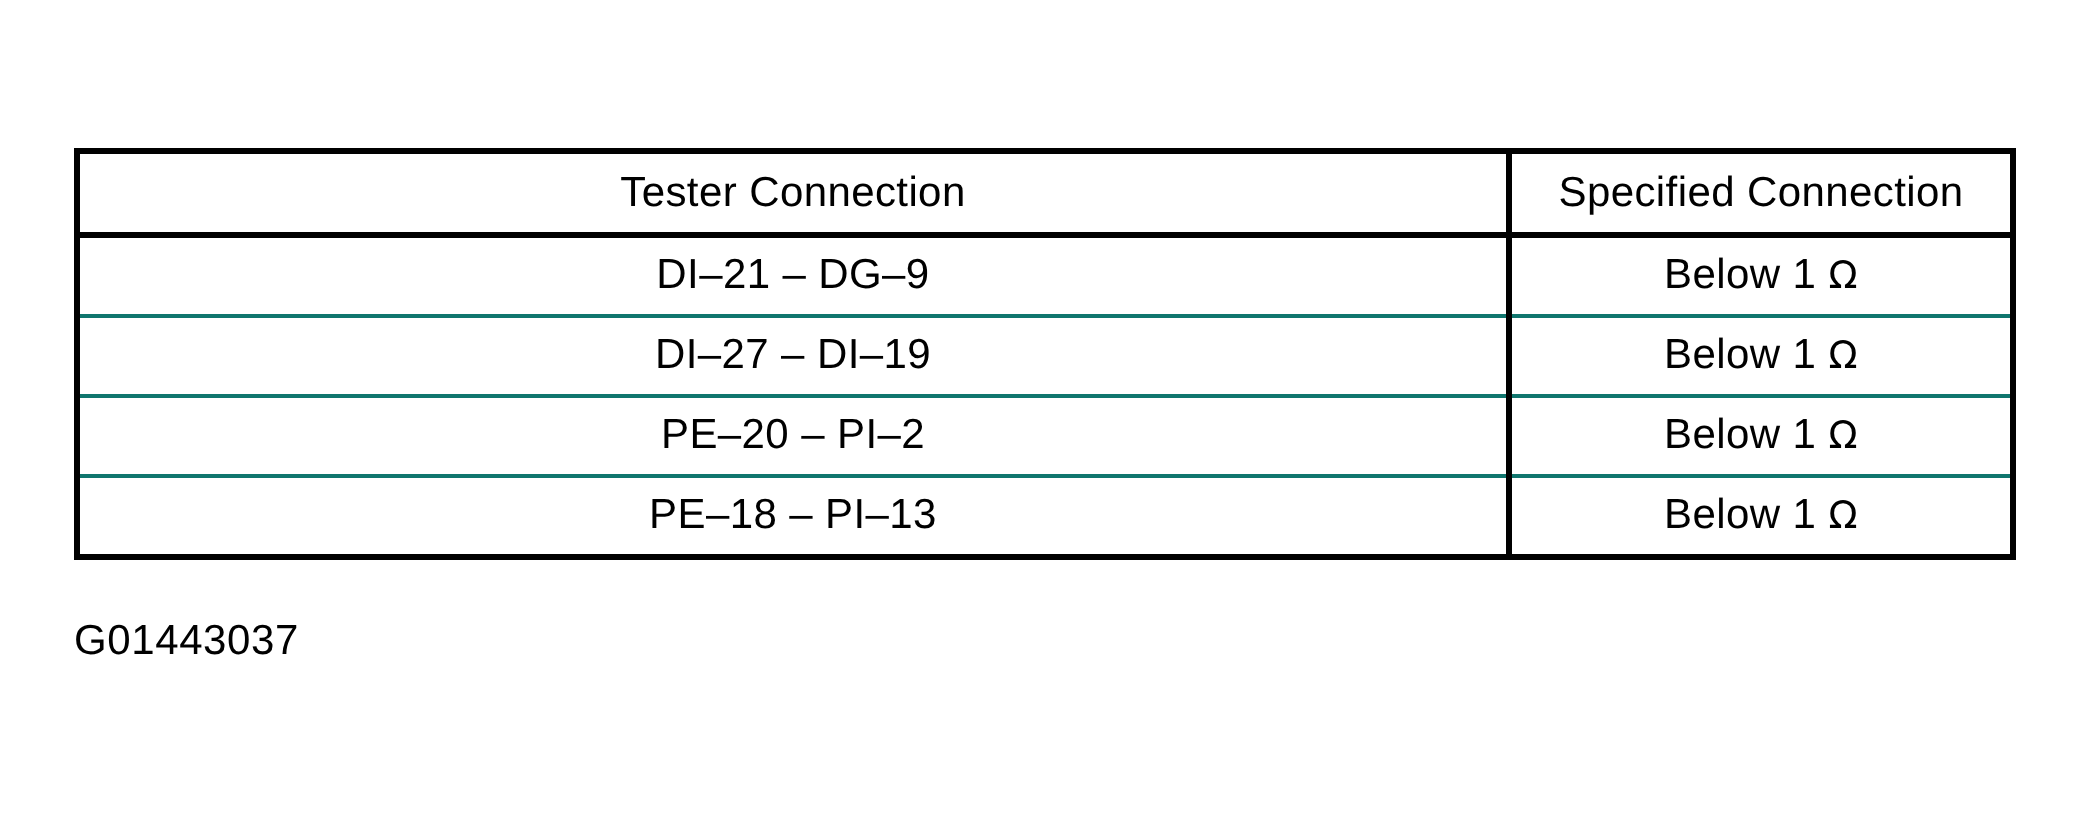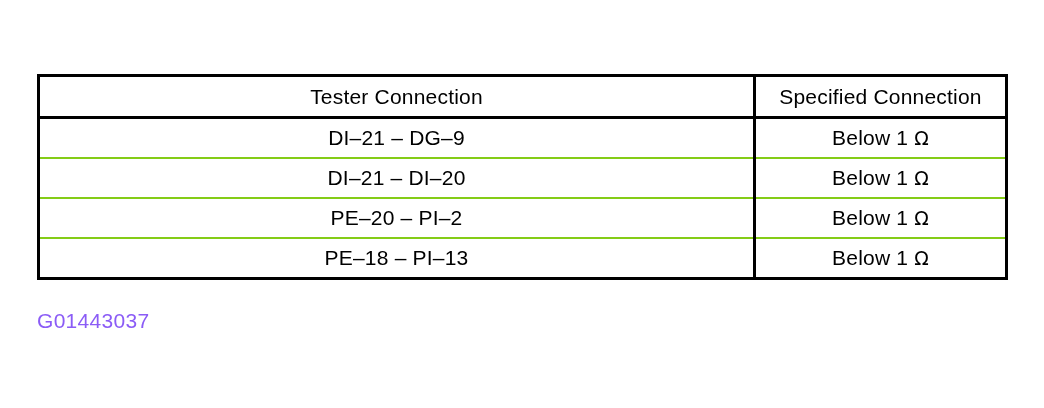--- a/index.html
+++ b/index.html
@@ -63,21 +63,21 @@
   
   .cell-connection {
     border-right: 3px solid #000000;
   }
 
   
   .row-head > * {
     border-bottom: 3px solid #000000;
   }
   .row-data > * {
-    border-bottom: 2px solid #84cc16;
+    border-bottom: 2px solid #0f766e;
   }
   .row-data:last-child > * {
     border-bottom: none;
   }
 
   .cell-text {
     display: inline-block;
     white-space: nowrap;
   }
 
@@ -87,21 +87,21 @@
   }
 
   
   .figure-caption {
     position: absolute;
     left: 37px;
     top: 309px;
     font-size: 21px;
     line-height: 24px;
     white-space: nowrap;
-    color: #8b5cf6;
+    color: #000000;
     letter-spacing: 0.3px;
   }
 </style>
 </head>
 <body>
 
 <div id="page-root">
 
   <table class="spec-table">
     <colgroup>
@@ -122,21 +122,21 @@
       <tr class="row-data">
         <td class="cell-connection">
           <span class="cell-text">DI–21 – DG–9</span>
         </td>
         <td class="cell-condition">
           <span class="cell-text ohm-line">Below 1 <span class="ohm">Ω</span></span>
         </td>
       </tr>
       <tr class="row-data">
         <td class="cell-connection">
-          <span class="cell-text">DI–21 – DI–20</span>
+          <span class="cell-text">DI–27 – DI–19</span>
         </td>
         <td class="cell-condition">
           <span class="cell-text ohm-line">Below 1 <span class="ohm">Ω</span></span>
         </td>
       </tr>
       <tr class="row-data">
         <td class="cell-connection">
           <span class="cell-text">PE–20 – PI–2</span>
         </td>
         <td class="cell-condition">

